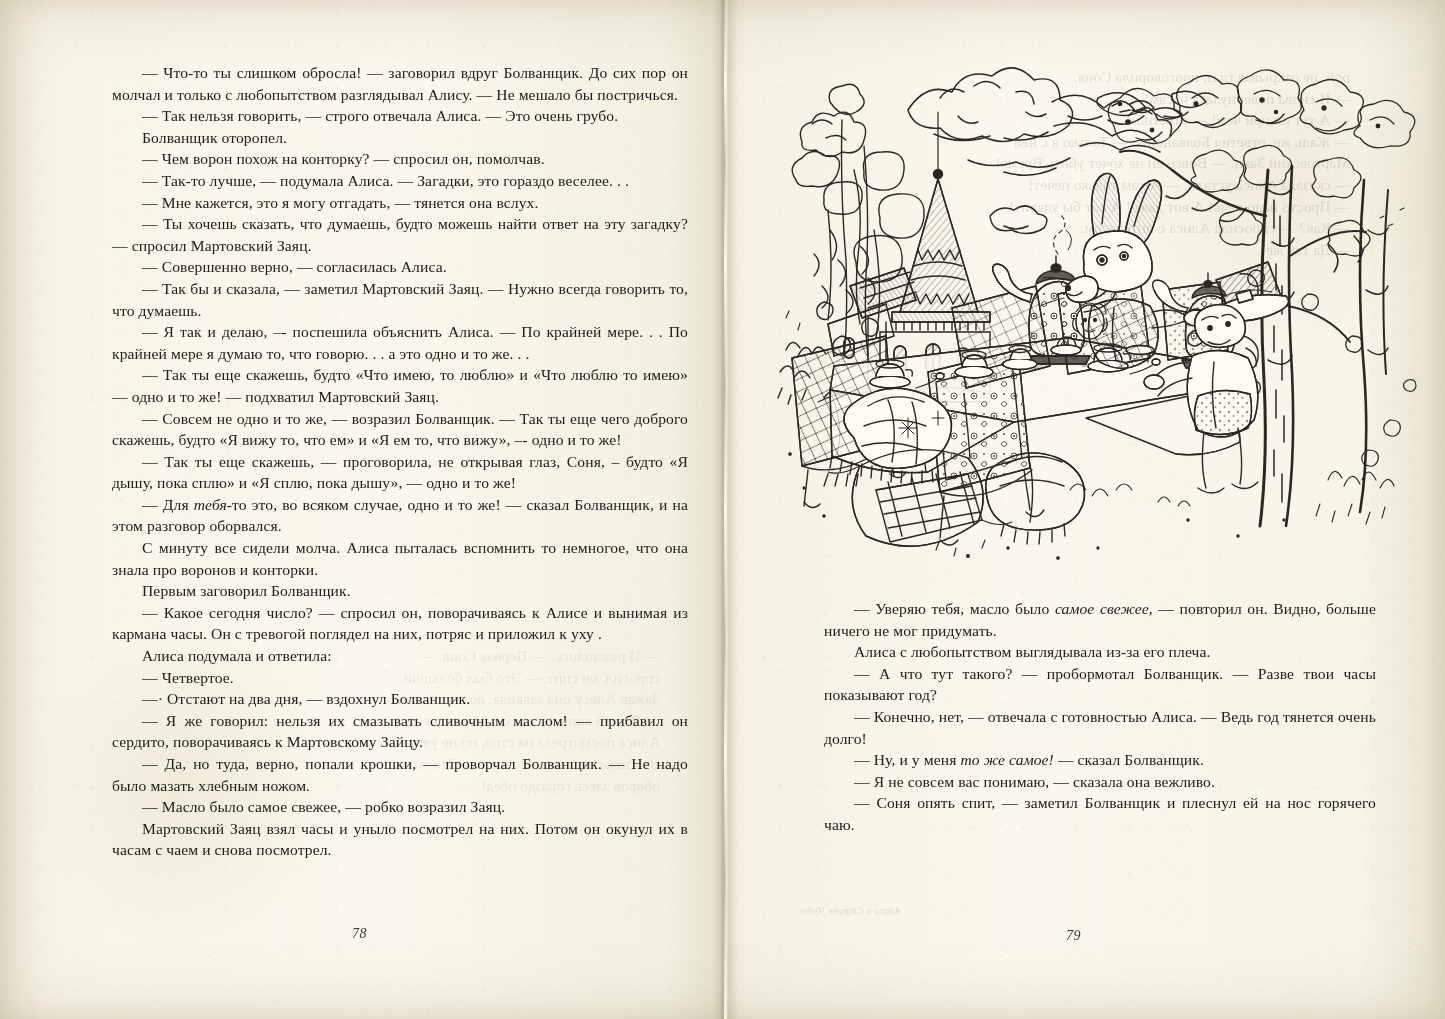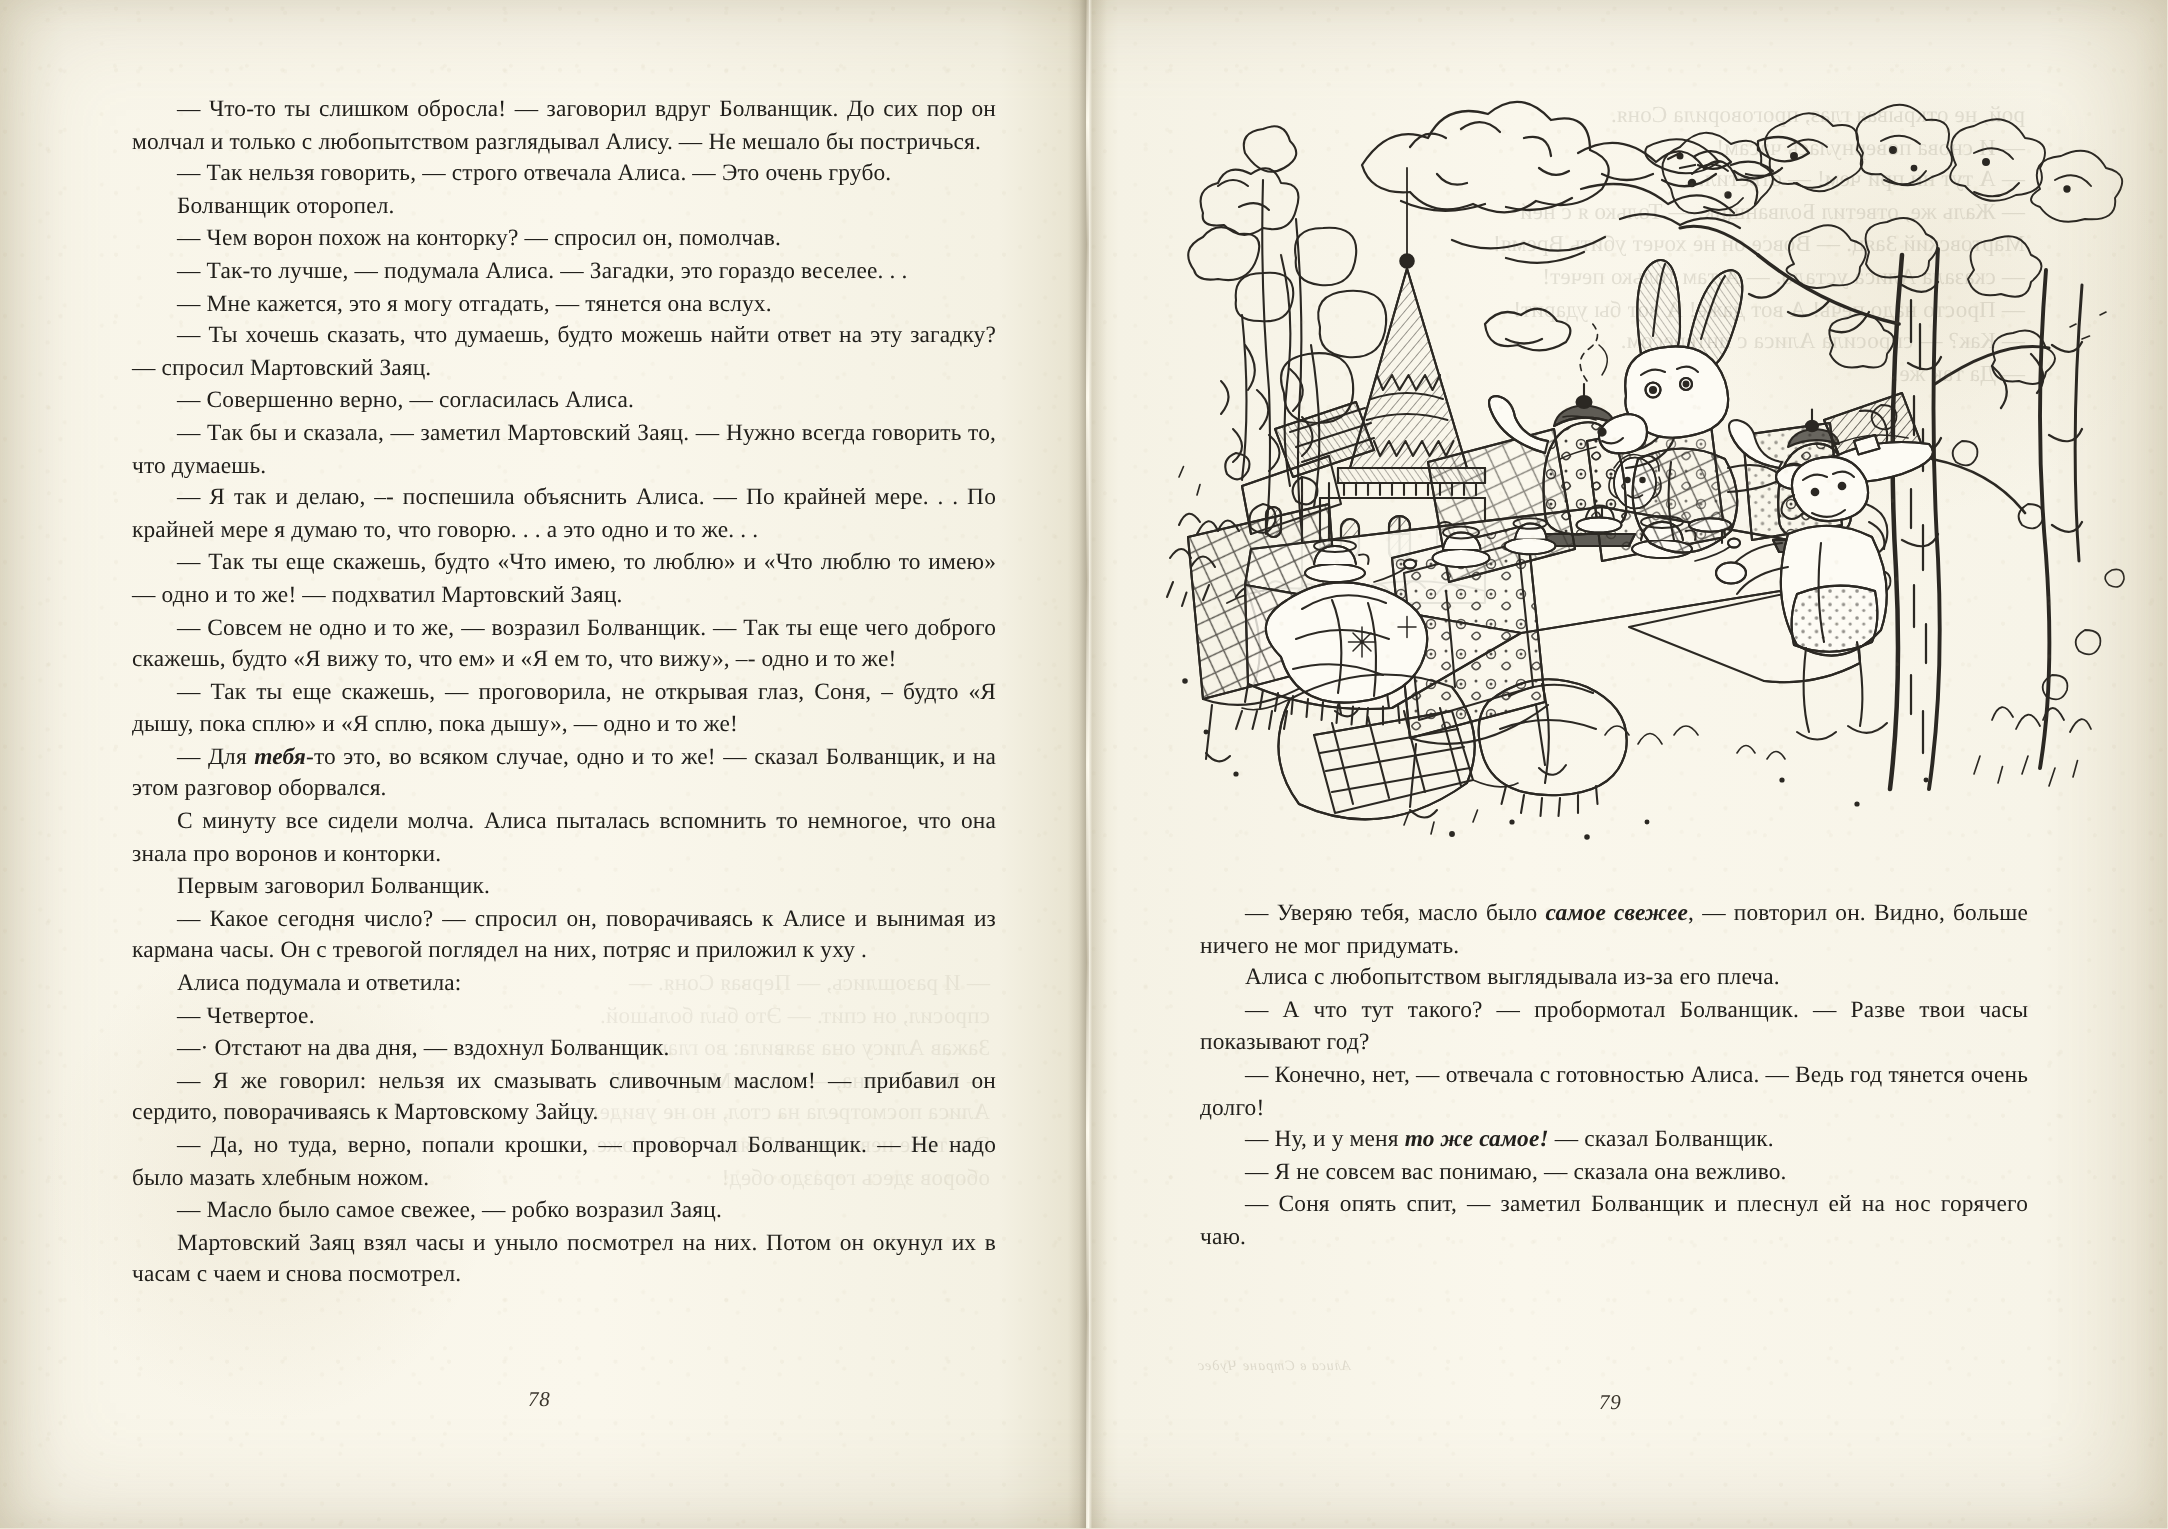--- a/index.html
+++ b/index.html
@@ -92,24 +92,25 @@
 
   
   .page-text {
     position: absolute;
     color: #22201c;
     font-size: 15.6px;
     line-height: 21.6px;
     text-align: justify;
     text-justify: inter-word;
     letter-spacing: .1px;
+    margin-left: 24px;
   }
   .page-text p { margin: 0; }
   .page-text p.ind { text-indent: 30px; }
-  .page-text i { font-style: italic; font-weight: bold; }
+  .page-text i { font-style: italic; }
 
   #left-col  { left: 88px;  top: 62px;  width: 576px; }
   #right-col { left: 800px; top: 598px; width: 552px; }
 
   .folio {
     position: absolute;
     font-style: italic;
     font-size: 14px;
     color: #3a352c;
     letter-spacing: .5px;

